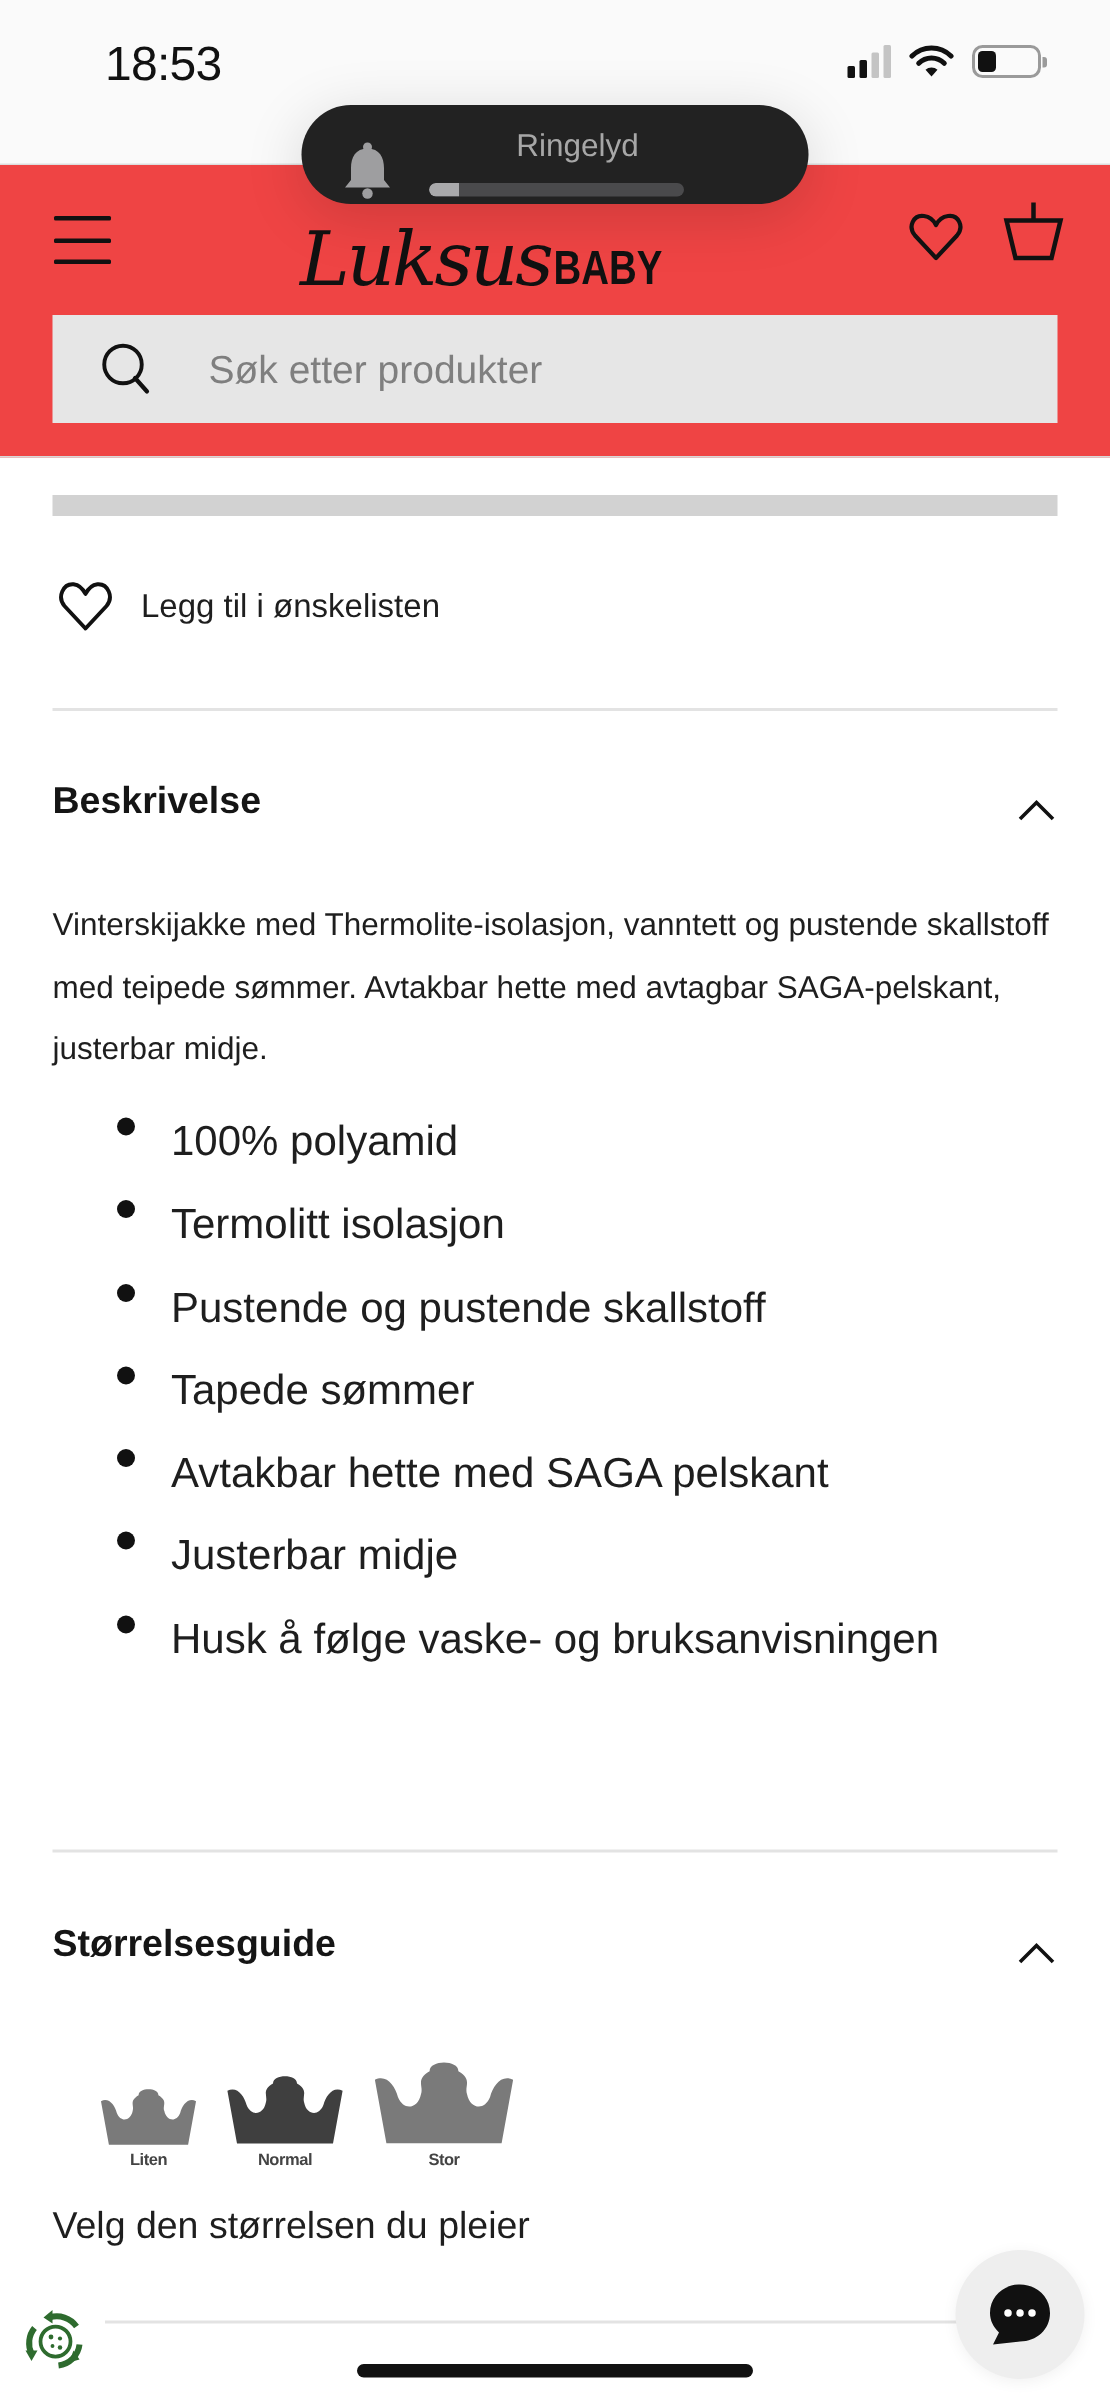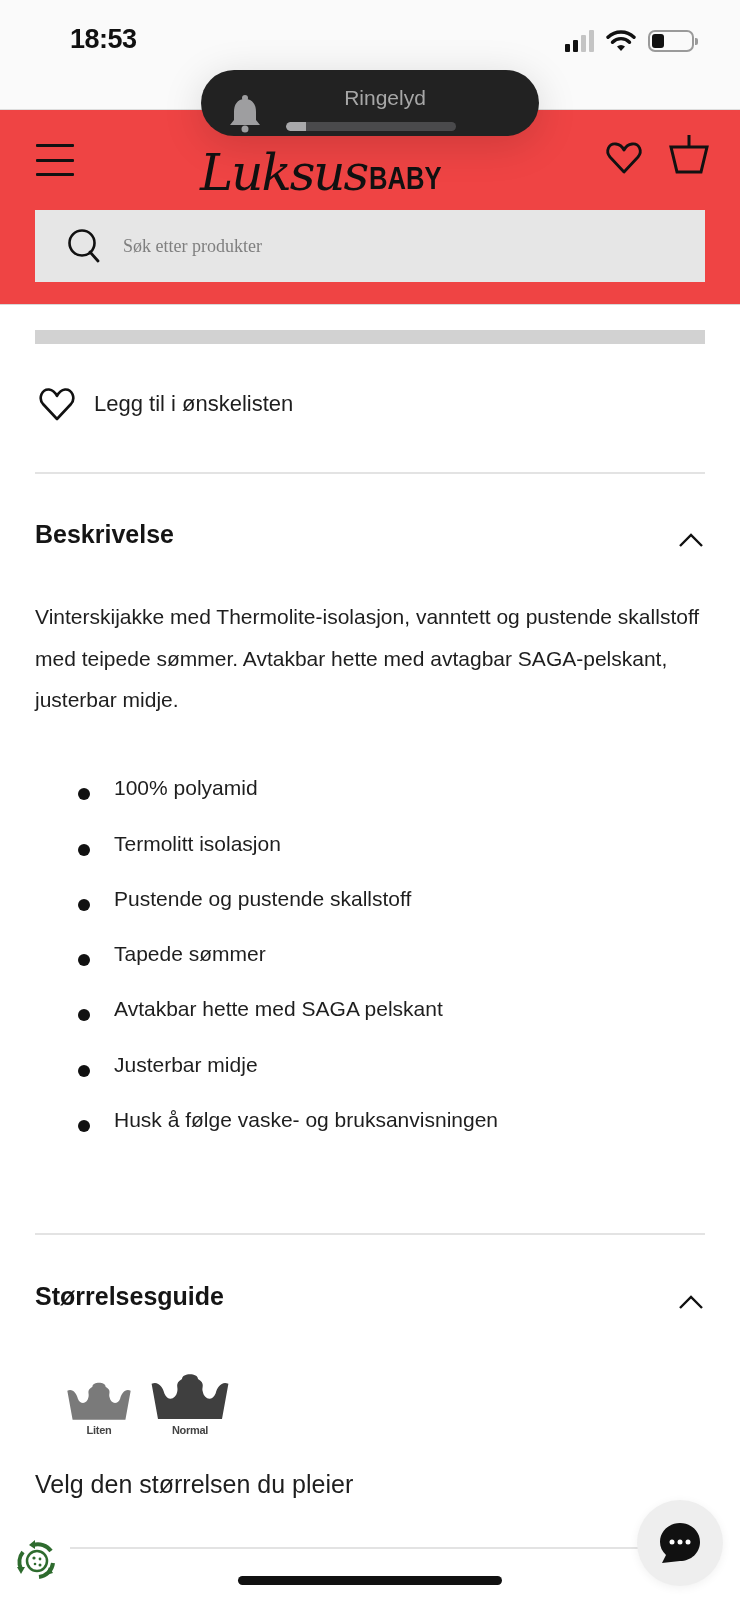--- a/index.html
+++ b/index.html
@@ -1,59 +1,59 @@
 <!DOCTYPE html>
 <html><head>
 <meta charset="utf-8">
 <style>
   * { box-sizing: border-box; margin: 0; padding: 0; }
   html, body { width: 740px; height: 1600px; background: #ffffff; overflow: hidden; }
   body { font-family: "Liberation Sans", "DejaVu Sans", sans-serif; color: #1a1a1a; position: relative; }
 
   
   .status-bar { position: absolute; top: 0; left: 0; width: 740px; height: 110px; background: #fafafa; border-bottom: 1px solid #dddddd; }
-  .status-time { position: absolute; left: 70px; top: 24px; font-size: 27px; font-weight: bold; letter-spacing: -0.5px; color: #111; }
+  .status-time { position: absolute; left: 70px; top: 24px; font-size: 32px; font-weight: normal; letter-spacing: -0.5px; color: #111; }
   .status-icons { position: absolute; right: 46px; top: 30px; display: flex; align-items: center; gap: 12px; }
   .signal { display: flex; align-items: flex-end; gap: 3px; height: 22px; }
   .signal span { display: block; width: 5px; border-radius: 1px; }
   .battery { width: 46px; height: 22px; border: 2px solid #9a9a9a; border-radius: 7px; position: relative; padding: 2px; }
   .battery .level { width: 12px; height: 100%; background: #111; border-radius: 3px; }
   .battery::after { content: ""; position: absolute; right: -6px; top: 6px; width: 3px; height: 7px; background: #9a9a9a; border-radius: 0 2px 2px 0; }
 
   
   .header { position: absolute; top: 110px; left: 0; width: 740px; height: 195px; background: #ef4444; border-bottom: 1px solid #d8d8d8; }
   .menu-btn { position: absolute; left: 36px; top: 34px; width: 38px; height: 32px; display: flex; flex-direction: column; justify-content: space-between; cursor: pointer; }
   .menu-btn span { display: block; height: 3px; background: #111; border-radius: 1px; }
   .logo { position: absolute; left: 200px; top: 28px; height: 60px; display: flex; align-items: flex-end; }
   .logo-script { font-family: "DejaVu Serif", serif; font-style: italic; font-size: 50px; letter-spacing: -2px; color: #111; line-height: 1; }
   .logo-baby { font-family: "Liberation Sans", sans-serif; font-weight: bold; font-size: 32px; transform: scaleX(0.8); transform-origin: left bottom; margin-left: 2px; color: #111; line-height: 1; padding-bottom: 4px; }
   .header-icon { position: absolute; top: 28px; width: 40px; height: 40px; cursor: pointer; }
   .search-box { position: absolute; left: 35px; top: 100px; width: 670px; height: 72px; background: #e6e6e6; display: flex; align-items: center; padding-left: 32px; }
-  .search-box input { border: none; background: transparent; font-family: Liberation Serif, serif; font-size: 18px; color: #333; margin-left: 22px; width: 540px; outline: none; }
+  .search-box input { border: none; background: transparent; font-family: Liberation Sans, sans-serif; font-size: 26px; color: #333; margin-left: 38px; width: 540px; outline: none; }
   .search-box input::placeholder { color: #7f7f7f; }
 
   
   .volume-hud { position: absolute; left: 201px; top: 70px; width: 338px; height: 66px; background: #222222; border-radius: 43px; box-shadow: 0 8px 40px rgba(0,0,0,0.15); z-index: 10; }
   .hud-bell { position: absolute; left: 26px; top: 24px; width: 36px; height: 40px; }
   .hud-label { position: absolute; left: 0; width: 338px; top: 16px; text-align: center; font-size: 21px; color: #a7a7a7; padding-left: 30px; }
   .hud-bar { position: absolute; left: 85px; top: 52px; width: 170px; height: 9px; background: #4a4a4c; border-radius: 5px; overflow: hidden; }
   .hud-fill { height: 100%; background: #a9a9ab; border-radius: 5px 0 0 5px; }
 
   
   .grey-strip { position: absolute; left: 35px; top: 330px; width: 670px; height: 14px; background: #d2d2d2; }
   .wishlist { position: absolute; left: 38px; top: 386px; display: flex; align-items: center; gap: 18px; cursor: pointer; }
   .wishlist-label { font-size: 22px; color: #1e1e1e; }
   .divider { position: absolute; left: 35px; width: 670px; height: 2px; background: #e3e3e3; }
   .section-head { position: absolute; left: 35px; width: 670px; display: flex; justify-content: space-between; align-items: flex-end; cursor: pointer; }
   .section-title { font-size: 25px; font-weight: bold; color: #151515; }
   .chev { width: 28px; height: 18px; }
 
   .desc-text { position: absolute; left: 35px; top: 596px; width: 670px; font-size: 21px; line-height: 41.5px; color: #1e1e1e; }
   .bullets { position: absolute; left: 78px; top: 745px; list-style: none; }
-  .bullets li { height: 55.3px; display: flex; align-items: flex-end; font-size: 21px; color: #1e1e1e; }
+  .bullets li { height: 55.3px; display: flex; align-items: flex-start; font-size: 28px; color: #1e1e1e; }
   .bullets li .dot { width: 12px; height: 12px; background: #111; border-radius: 50%; margin-right: 24px; flex: none; }
 
   .crowns { position: absolute; left: 66px; top: 1370px; display: flex; align-items: flex-end; }
   .crown { display: flex; flex-direction: column; align-items: center; cursor: pointer; }
   .crown-label { font-size: 11px; font-weight: bold; color: #444; margin-top: 4px; letter-spacing: -0.3px; }
   .size-hint { position: absolute; left: 35px; top: 1470px; font-size: 25px; color: #1e1e1e; }
 
   .recycle { position: absolute; left: 13px; top: 1537px; width: 48px; height: 48px; }
   .chat-fab { position: absolute; left: 637px; top: 1500px; width: 86px; height: 86px; background: #eeeeee; border-radius: 50%; display: flex; align-items: center; justify-content: center; box-shadow: 0 2px 10px rgba(0,0,0,0.06); cursor: pointer; }
   .home-indicator { position: absolute; left: 238px; top: 1576px; width: 264px; height: 9px; background: #111; border-radius: 5px; }
@@ -185,20 +185,26 @@
       <path d="M10 60 L2 16 C10 12 16 20 18 28 C22 38 32 36 34 26 C36 20 30 16 40 10 C40 2 60 2 60 10 C70 16 64 20 66 26 C68 36 78 38 82 28 C84 20 90 12 98 16 L90 60 Z" fill="#7a7a7a"></path>
     </svg>
     <span class="crown-label">Liten</span>
   </div>
   <div class="crown" style="margin-right:18px">
     <svg width="80" height="50" viewBox="0 0 100 60">
       <path d="M10 60 L2 16 C10 12 16 20 18 28 C22 38 32 36 34 26 C36 20 30 16 40 10 C40 2 60 2 60 10 C70 16 64 20 66 26 C68 36 78 38 82 28 C84 20 90 12 98 16 L90 60 Z" fill="#3f3f3f"></path>
     </svg>
     <span class="crown-label">Normal</span>
   </div>
+  <div class="crown">
+    <svg width="96" height="60" viewBox="0 0 100 60">
+      <path d="M10 60 L2 16 C10 12 16 20 18 28 C22 38 32 36 34 26 C36 20 30 16 40 10 C40 2 60 2 60 10 C70 16 64 20 66 26 C68 36 78 38 82 28 C84 20 90 12 98 16 L90 60 Z" fill="#7a7a7a"></path>
+    </svg>
+    <span class="crown-label">Stor</span>
+  </div>
 </div>
 
 <div class="size-hint">Velg den størrelsen du pleier</div>
 
 <div class="divider" style="top:1547px;left:70px;width:580px"></div>
 
 <svg class="recycle" viewBox="0 0 48 48">
   <circle cx="24" cy="24" r="10" fill="none" stroke="#2e6b2e" stroke-width="2.5"></circle>
   <circle cx="21" cy="21" r="1.6" fill="#2e6b2e"></circle>
     <circle cx="27" cy="22" r="1.4" fill="#2e6b2e"></circle>

